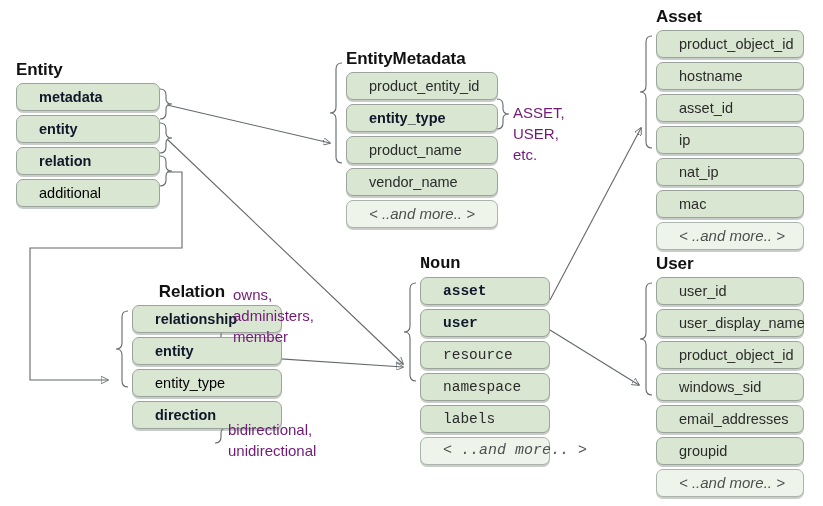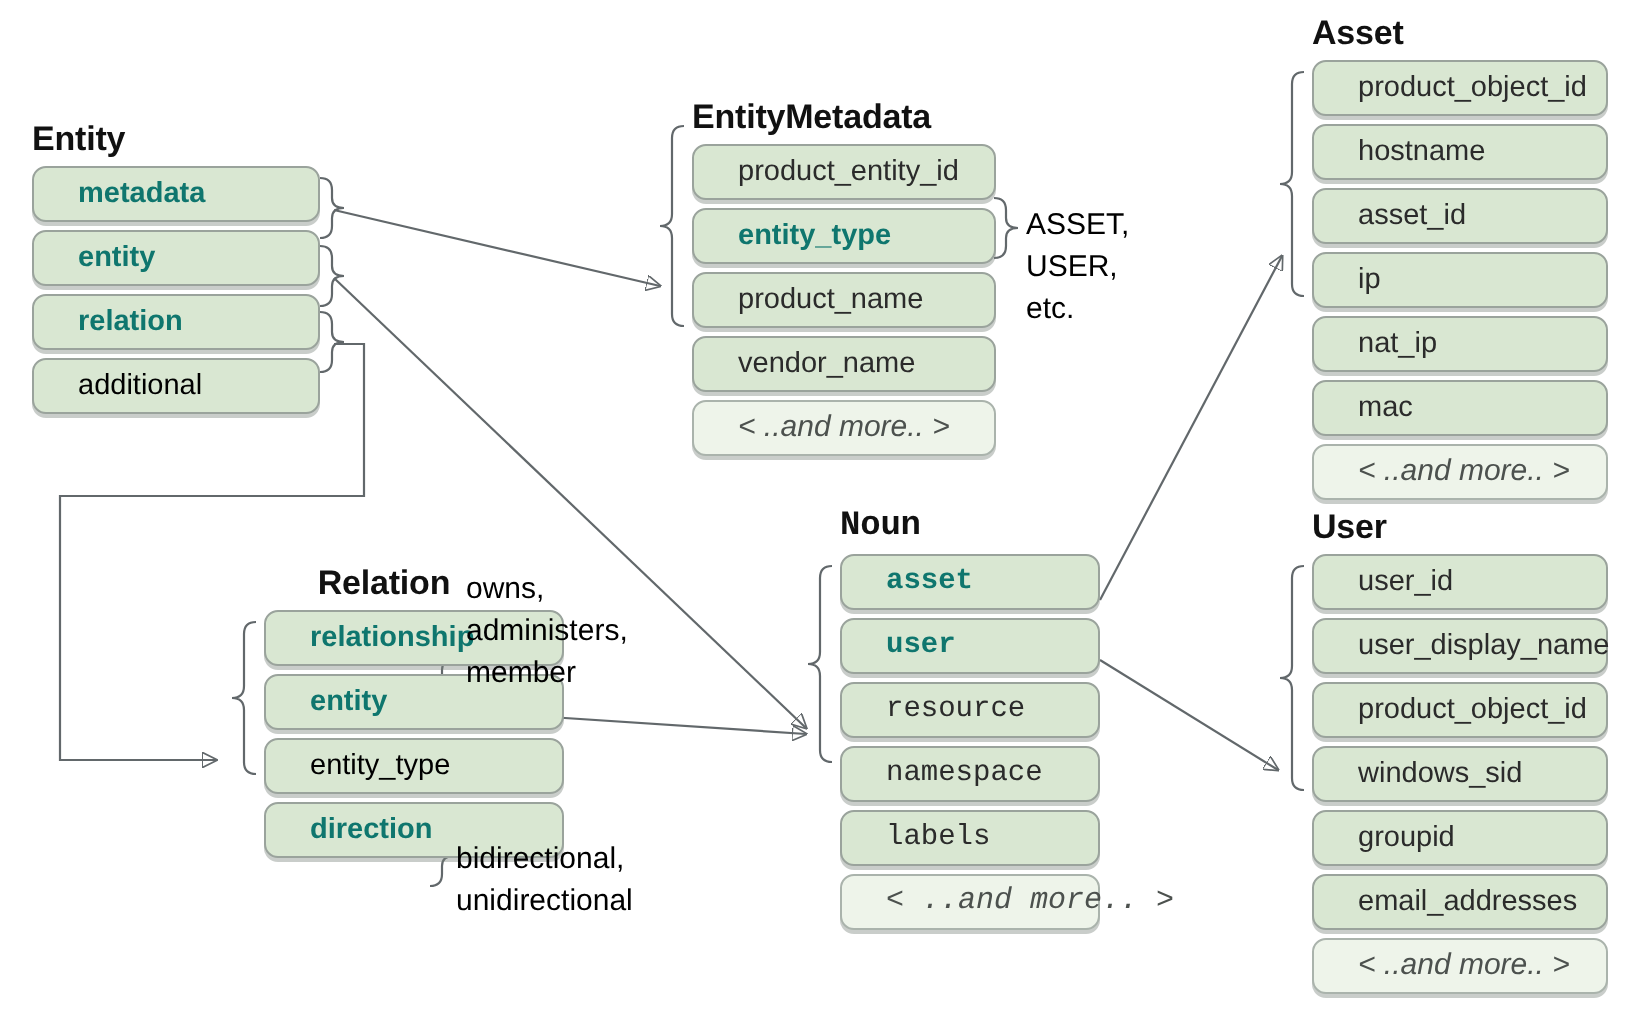--- a/index.html
+++ b/index.html
@@ -64,38 +64,38 @@
     border: 1px solid #9aa39c;
     border-radius: 7px;
     background: #d9e7d2;
     color: #2b2b2b;
     font-size: 14.5px;
     white-space: nowrap;
     box-shadow: 0 2px 0 0 rgba(120,130,122,0.40);
   }
   .row.key {
     font-weight: bold;
-    color: #0f766e;
+    color: #0f172a;
   }
   .row.muted {
     color: #000000;
   }
   .row.more {
     background: #eef4ea;
     border-color: #aab3ac;
     color: #4c514e;
     font-style: italic;
     font-size: 15px;
   }
   
   .annot {
     position: absolute;
     font-size: 15px;
     line-height: 21px;
-    color: #000000;
+    color: #701a75;
     white-space: pre-line;
   }
 </style>
 </head>
 <body>
 
 <div id="canvas">
 
   <svg id="connectors" viewBox="0 0 823 506" width="823" height="506">
     <defs>
@@ -173,22 +173,22 @@
     </div>
   </div>
 
   <div class="group" style="left:656px; top:254px; width:148px;">
     <div class="group-title">User</div>
     <div class="rows">
       <div class="row">user_id</div>
       <div class="row">user_display_name</div>
       <div class="row">product_object_id</div>
       <div class="row">windows_sid</div>
+      <div class="row">email_addresses</div>
       <div class="row">groupid</div>
-      <div class="row">email_addresses</div>
       <div class="row more">&lt; ..and more.. &gt;</div>
     </div>
   </div>
 
   <div class="group" style="left:420px; top:254px; width:130px;font-family:Liberation Mono, monospace;">
     <div class="group-title">Noun</div>
     <div class="rows">
       <div class="row key">asset</div>
       <div class="row key">user</div>
       <div class="row">resource</div>

